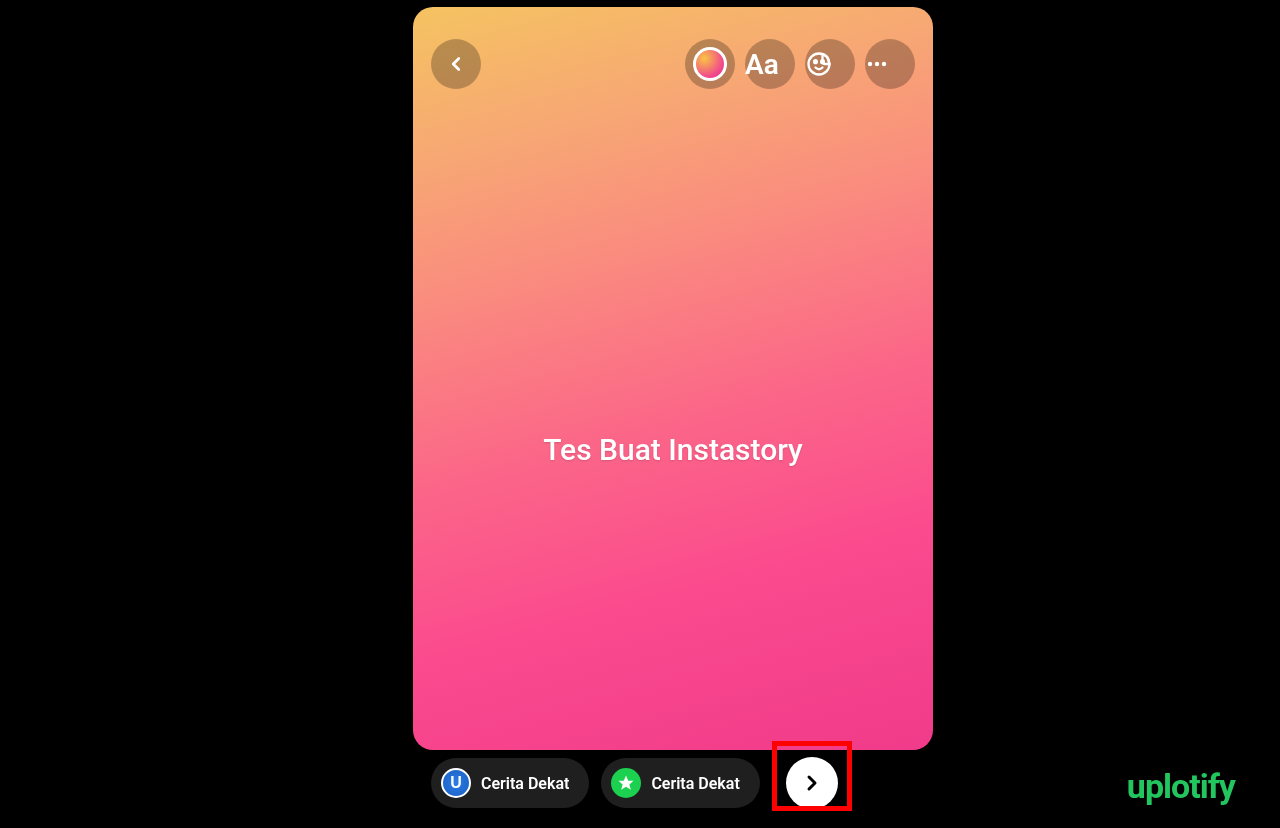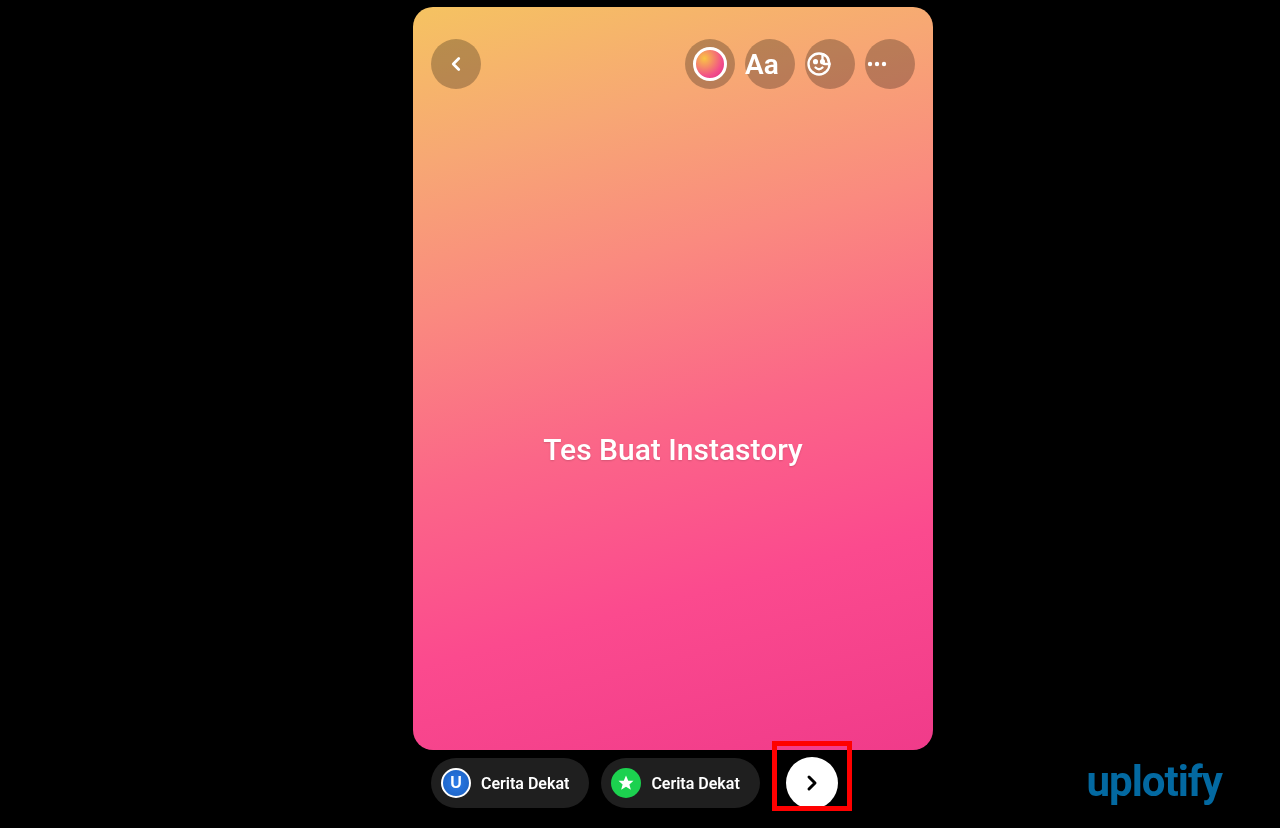--- a/index.html
+++ b/index.html
@@ -187,25 +187,25 @@
       height: 52px;
       border-radius: 50%;
       background: #fff;
       display: flex;
       align-items: center;
       justify-content: center;
     }
     
     .watermark {
       position: absolute;
-      right: 58px;
+      right: 45px;
       bottom: 22px;
-      font-size: 42px;
+      font-size: 34px;
       font-weight: 700;
-      color: #0369a1;
+      color: #22c55e;
       letter-spacing: -1px;
       font-family: -apple-system, "Segoe UI", Roboto, sans-serif;
     }
   </style>
 </head>
 <body>
 
 <div class="phone-frame">
 
   <div class="story-canvas">

